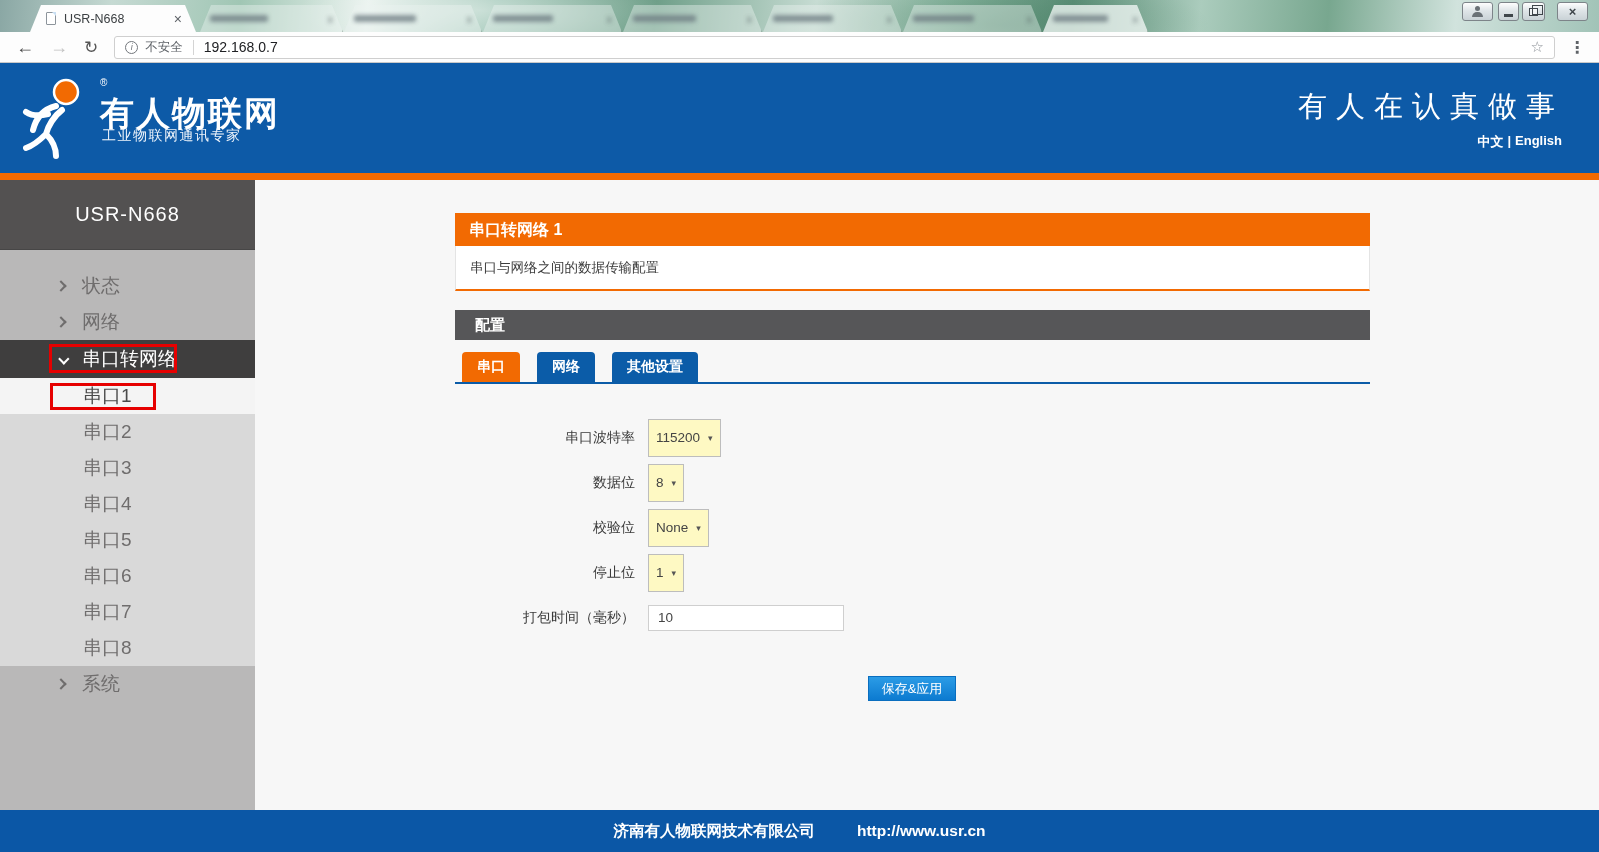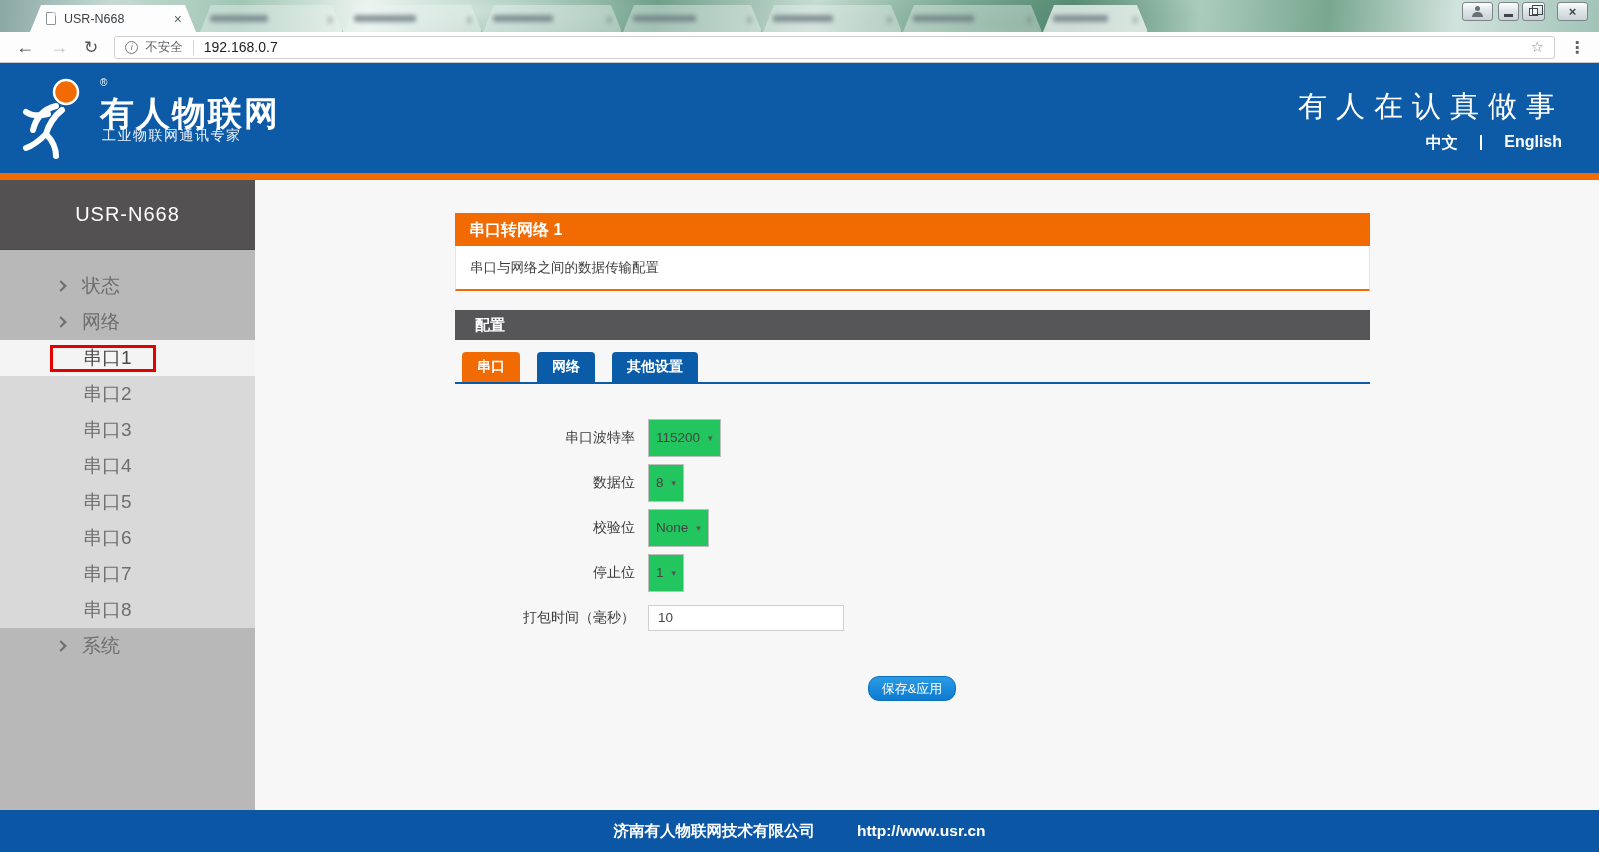--- a/index.html
+++ b/index.html
@@ -52,21 +52,21 @@
   .star { margin-left:auto; font-size:15px; color:#8d9298; }
   .dots { font-size:16px; font-weight:bold; color:#5f6368; margin-right:14px; }
 
   
   .site-header { position:absolute; left:0; top:63px; width:1599px; height:110px; background:#0d5aa7; }
   .logo { position:absolute; left:18px; top:13px; }
   .logo-reg { position:absolute; left:100px; top:14px; color:#fff; font-size:10px; }
   .logo-title { position:absolute; left:100px; top:28px; color:#fff; font-size:34px; font-weight:bold; letter-spacing:2px; }
   .logo-sub { position:absolute; left:102px; top:64px; color:#eef4fb; font-size:14px; letter-spacing:1.5px; }
   .slogan { position:absolute; right:35px; top:24px; color:#fff; font-size:29px; letter-spacing:9px; font-weight:500; white-space:nowrap; }
-  .lang-row { position:absolute; right:37px; top:70px; color:#fff; font-size:16px; font-weight:bold; display:flex; gap:21px; }
+  .lang-row { position:absolute; right:37px; top:70px; color:#fff; font-size:13px; font-weight:bold; display:flex; gap:4px; }
   .orange-strip { position:absolute; left:0; top:173px; width:1599px; height:7px; background:#f26a02; }
 
   
   .sidebar { position:absolute; left:0; top:180px; width:255px; height:630px; background:#b9b8b8; }
   .device { height:70px; background:#535151; color:#fff; font-size:20px; letter-spacing:1px; display:flex; align-items:center; justify-content:center; border-bottom:1px solid #474646; }
   .menu { position:absolute; left:0; top:88px; width:255px; }
   .mrow { height:36px; display:flex; align-items:center; padding-left:57px; font-size:19px; color:#6f6d6d; position:relative; cursor:default; }
   .mrow .chev { width:8px; height:8px; border-top:2px solid currentColor; border-right:2px solid currentColor; margin-right:17px; flex:none; }
   .chev.right { transform:rotate(45deg); }
   .chev.down  { transform:rotate(135deg) translate(-2px,-2px); }
@@ -82,24 +82,24 @@
   .panel-header { position:absolute; left:200px; top:33px; width:915px; height:33px; background:#f26a02; color:#fff; font-size:16px; font-weight:bold; line-height:33px; padding-left:14px; }
   .panel-desc { position:absolute; left:200px; top:66px; width:915px; height:45px; background:#fff; border:1px solid #e4e4e4; border-top:none; border-bottom:2px solid #f26a02; font-size:13.5px; color:#3c3c3c; display:flex; align-items:center; padding-left:14px; }
   .config-bar { position:absolute; left:200px; top:130px; width:915px; height:30px; background:#565658; color:#fff; font-size:15px; font-weight:bold; line-height:30px; padding-left:20px; }
   .tabs { position:absolute; left:200px; top:172px; width:915px; height:32px; border-bottom:2px solid #0b5ca8; display:flex; gap:17px; padding-left:7px; }
   .tabbtn { height:30px; border-radius:4px 4px 0 0; background:#0b5ca8; color:#fff; font-size:14px; font-weight:bold; display:flex; align-items:center; justify-content:center; padding:0 15px; cursor:default; }
   .tabbtn.active { background:#f26a02; }
   .form { position:absolute; left:200px; top:245px; width:915px; }
   .frow { height:25px; margin-bottom:20px; display:flex; align-items:center; }
   .flabel { width:180px; text-align:right; padding-right:0; font-size:14px; color:#3a3a3a; flex:none; }
   .fctrl { margin-left:13px; }
-  .dd { height:38px; border:1px solid #bdbdbd; background:#22c55e; display:inline-flex; align-items:center; padding:8px 7px; font-size:13.5px; color:#444; gap:8px; cursor:default; }
+  .dd { height:38px; border:1px solid #bdbdbd; background:#fef9c3; display:inline-flex; align-items:center; padding:8px 7px; font-size:13.5px; color:#444; gap:8px; cursor:default; }
   .dd .caret { font-size:9px; color:#555; }
   .txt-input { width:196px; height:26px; border:1px solid #cfcfcf; background:#fff; font-size:13.5px; color:#444; padding-left:9px; font-family:"Liberation Sans","DejaVu Sans",sans-serif; }
-  .save-btn { position:absolute; left:613px; top:496px; width:88px; height:25px; border:1px solid #0a6ebf; border-radius:11px;
+  .save-btn { position:absolute; left:613px; top:496px; width:88px; height:25px; border:1px solid #0a6ebf; border-radius:0;
     background:linear-gradient(#2b9ce6,#0c7ad0); color:#fff; font-size:13px; display:flex; align-items:center; justify-content:center; cursor:default; }
 
   
   .footer { position:absolute; left:0; top:810px; width:1599px; height:42px; background:#0b57a6; color:#fff; display:flex; align-items:center; justify-content:center; gap:42px; font-size:15.5px; font-weight:600; }
 </style>
 </head>
 <body>
 
 <div class="screen">
 
@@ -207,20 +207,25 @@
     <div class="device">USR-N668</div>
     <div class="menu">
       <div class="mrow">
         <span class="chev right"></span>
         <span>状态</span>
       </div>
       <div class="mrow">
         <span class="chev right"></span>
         <span>网络</span>
       </div>
+      <div class="mrow dark">
+        <span class="chev down"></span>
+        <span>串口转网络</span>
+        <span class="annotation ann-group"></span>
+      </div>
       <div class="mrow sub selected">
         <span>串口1</span>
         <span class="annotation ann-sub"></span>
       </div>
       <div class="mrow sub">
           <span>串口2</span>
         </div>
       <div class="mrow sub">
           <span>串口3</span>
         </div>

